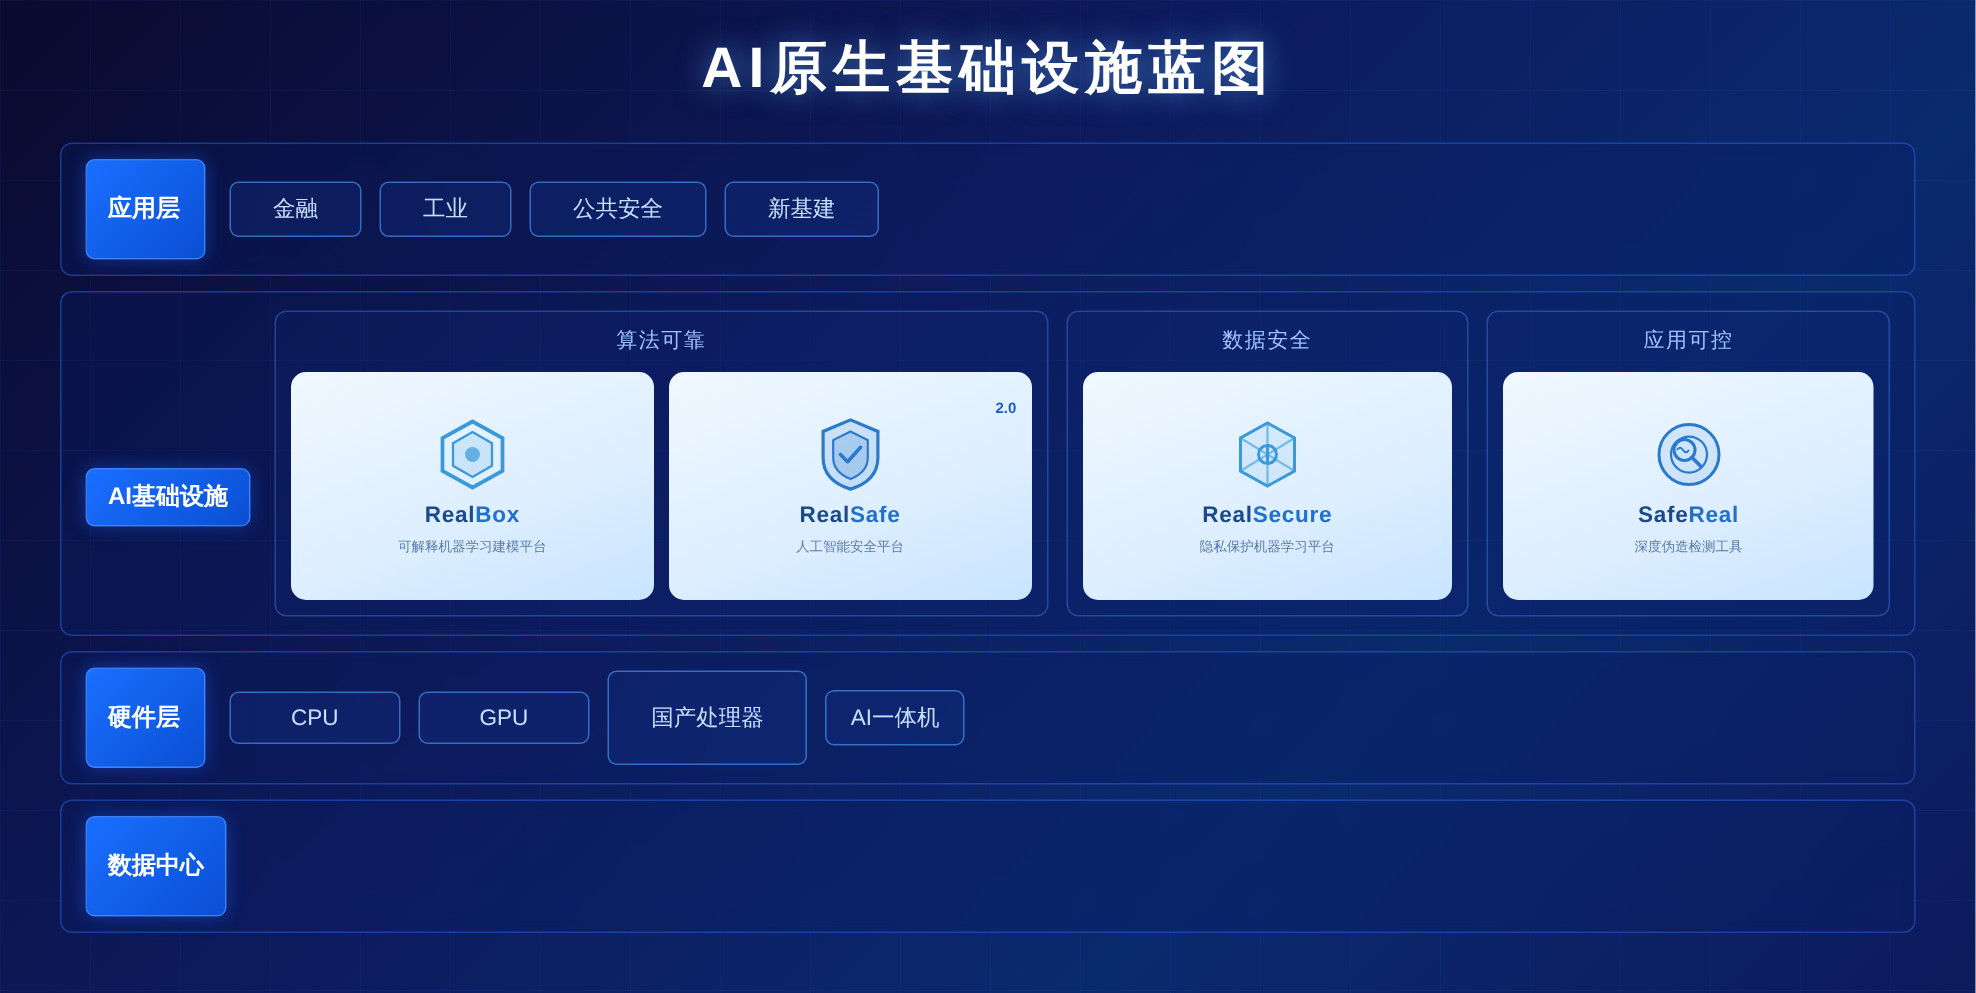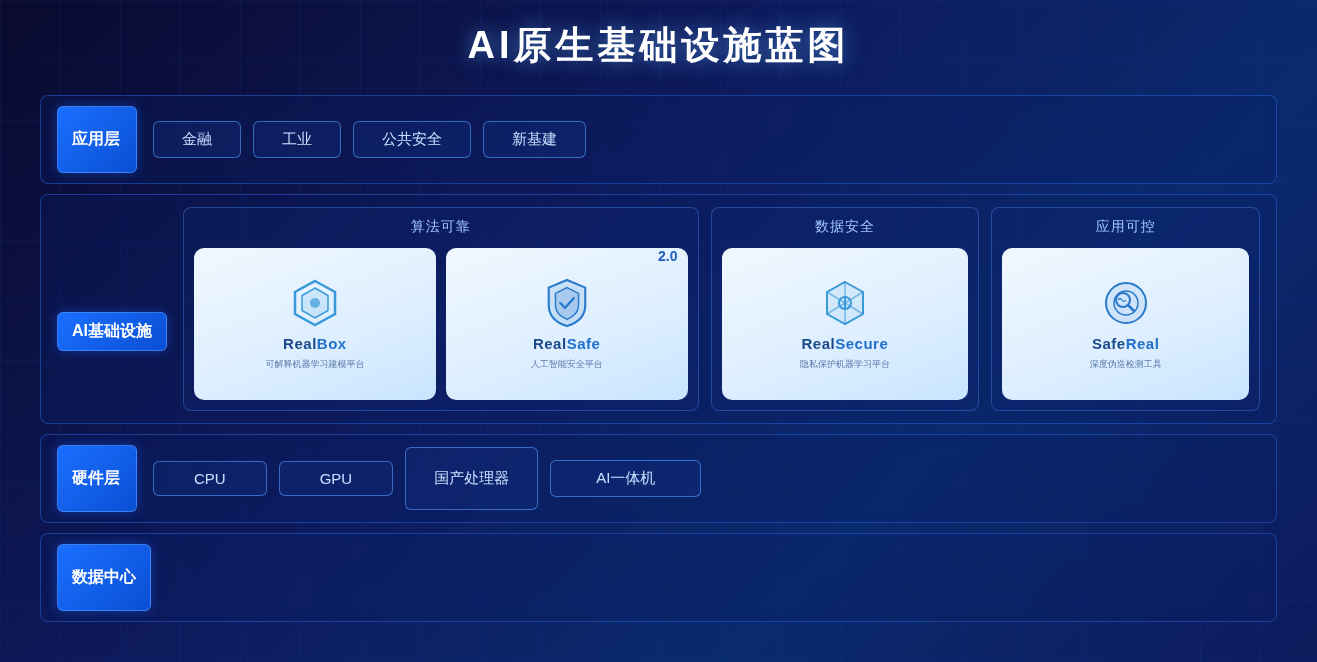--- a/index.html
+++ b/index.html
@@ -238,21 +238,21 @@
                   <circle cx="25" cy="25" r="5" fill="#3a9ad9" opacity="0.7"></circle>
                 </svg>
               </div>
               <div class="product-name">
                 <span style="color:#1a4a8a;">Real</span><span style="color:#2070cc;">Box</span>
               </div>
               <div class="product-desc">可解释机器学习建模平台</div>
             </div>
 
             <div class="product-card" style="position:relative;">
-              <div style="position:absolute;top:0;right:10px;font-size:14px;color:#2060c0;font-weight:700;">2.0</div>
+              <div style="position:absolute;top:19px;right:10px;font-size:10px;color:#2060c0;font-weight:700;">2.0</div>
               <div class="product-icon">
                 <svg width="46" height="50" viewBox="0 0 46 52">
                   <path d="M23 2 L42 10 L42 28 Q42 44 23 50 Q4 44 4 28 L4 10 Z" fill="rgba(42,122,204,0.15)" stroke="#2a7acc" stroke-width="2.2"></path>
                   <path d="M23 10 L35 16 L35 28 Q35 38 23 43 Q11 38 11 28 L11 16 Z" fill="rgba(42,122,204,0.2)" stroke="#2a7acc" stroke-width="1.5"></path>
                   <path d="M16 26 L21 31 L30 21" fill="none" stroke="#2a7acc" stroke-width="2.5" stroke-linecap="round" stroke-linejoin="round"></path>
                 </svg>
               </div>
               <div class="product-name">
                 <span style="color:#1a4a8a;">Real</span><span style="color:#2070cc;">Safe</span>
               </div>
@@ -314,21 +314,21 @@
 
       </div>
     </div>
 
     <div class="layer-row">
       <div class="layer-label">硬件层</div>
       <div class="layer-items">
         <div class="layer-chip" style="padding:8px 40px;">CPU</div>
         <div class="layer-chip" style="padding:8px 40px;">GPU</div>
         <div class="layer-chip" style="padding:21px 28px;">国产处理器</div>
-        <div class="layer-chip" style="padding:8px 45px;">AI一体机</div>
+        <div class="layer-chip" style="padding:8px 16px;">AI一体机</div>
       </div>
     </div>
 
     <div class="layer-row">
       <div class="layer-label">数据中心</div>
     </div>
 
   </div>
 </div>
 

